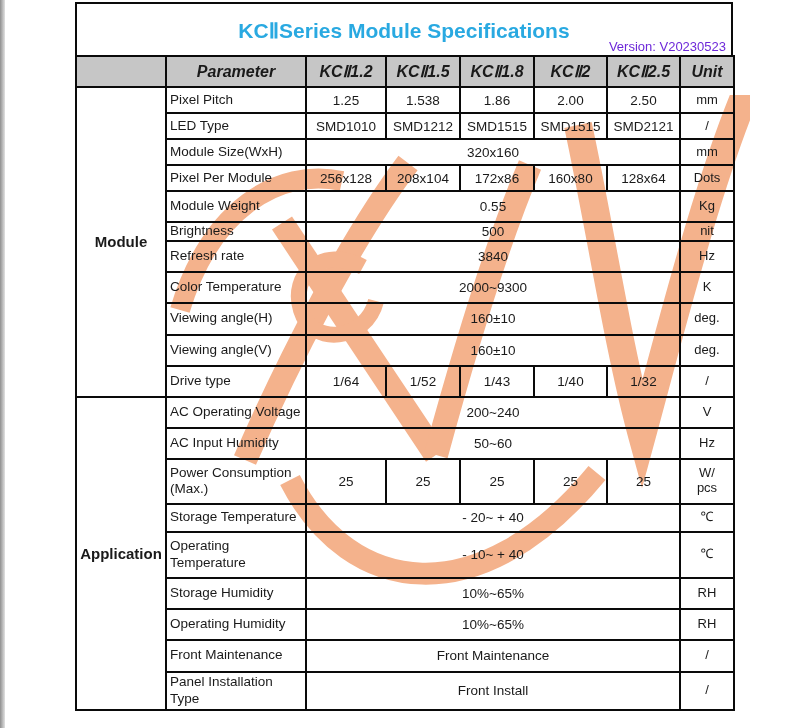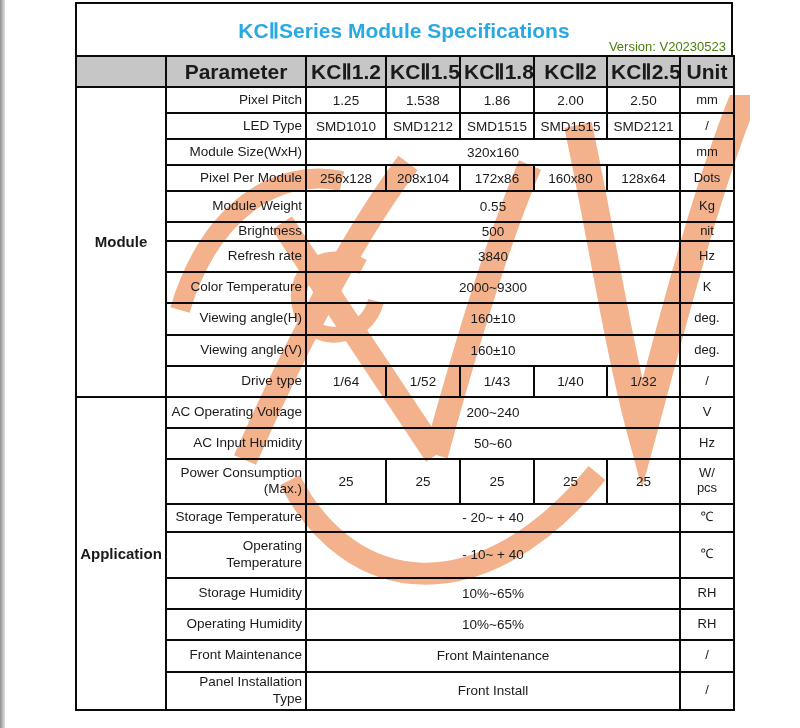--- a/index.html
+++ b/index.html
@@ -12,26 +12,26 @@
   *{box-sizing:border-box;}
   html,body{margin:0;padding:0;}
   body{font-family:"Liberation Sans", sans-serif;background:#fff;}
   .page{position:relative;width:800px;height:728px;background:#ffffff;overflow:hidden;}
   .window-edge{position:absolute;left:0;top:0;width:5px;height:728px;
     background:linear-gradient(to right,#8f8f8f,#e2e2e2);}
   .watermark{position:absolute;left:150px;top:95px;width:600px;height:530px;z-index:1;pointer-events:none;}
   .sheet{position:absolute;left:75px;top:2px;width:658px;z-index:2;}
   .title-block{position:relative;border:2px solid var(--border);border-bottom:none;height:53px;background:transparent;}
   .doc-title{margin:0;padding-top:15px;text-align:center;font-size:21px;font-weight:700;color:var(--title-color);}
-  .version{position:absolute;right:5px;bottom:1px;font-size:13px;color:#4d7c0f;}
+  .version{position:absolute;right:5px;bottom:1px;font-size:13px;color:#6d28d9;}
   table.spec{border-collapse:collapse;table-layout:fixed;width:658px;background:transparent;}
   table.spec th,table.spec td{border:2px solid var(--border);color:var(--text);padding:0 3px;overflow:hidden;}
-  thead th{background:var(--header-bg);font-size:21px;font-weight:700;height:31px;text-align:center;}
+  thead th{background:var(--header-bg);font-size:16px;font-weight:700;height:31px;text-align:center;font-style:italic;}
   th.group-cell{font-size:15px;font-weight:700;text-align:center;background:transparent;}
-  td.param-cell{text-align:right;font-size:13.5px;padding-left:5px;line-height:1.25;}
+  td.param-cell{text-align:left;font-size:13.5px;padding-left:5px;line-height:1.25;}
   td.value-cell,td.span-cell{text-align:center;font-size:13.5px;}
   td.unit-cell{text-align:center;font-size:13px;white-space:pre-line;line-height:1.15;}
 </style>
 </head>
 <body>
 
 <div class="page">
 
   <div class="window-edge"></div>
 

